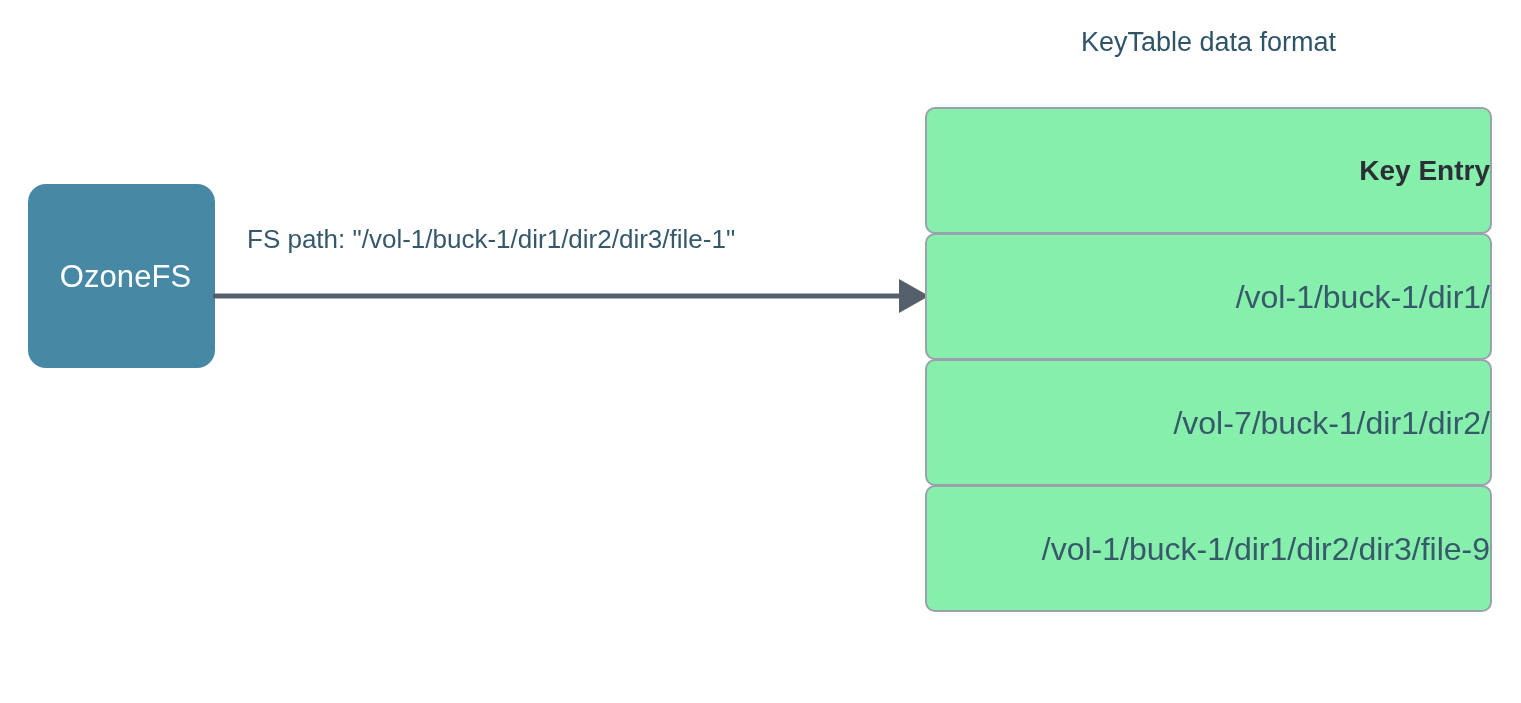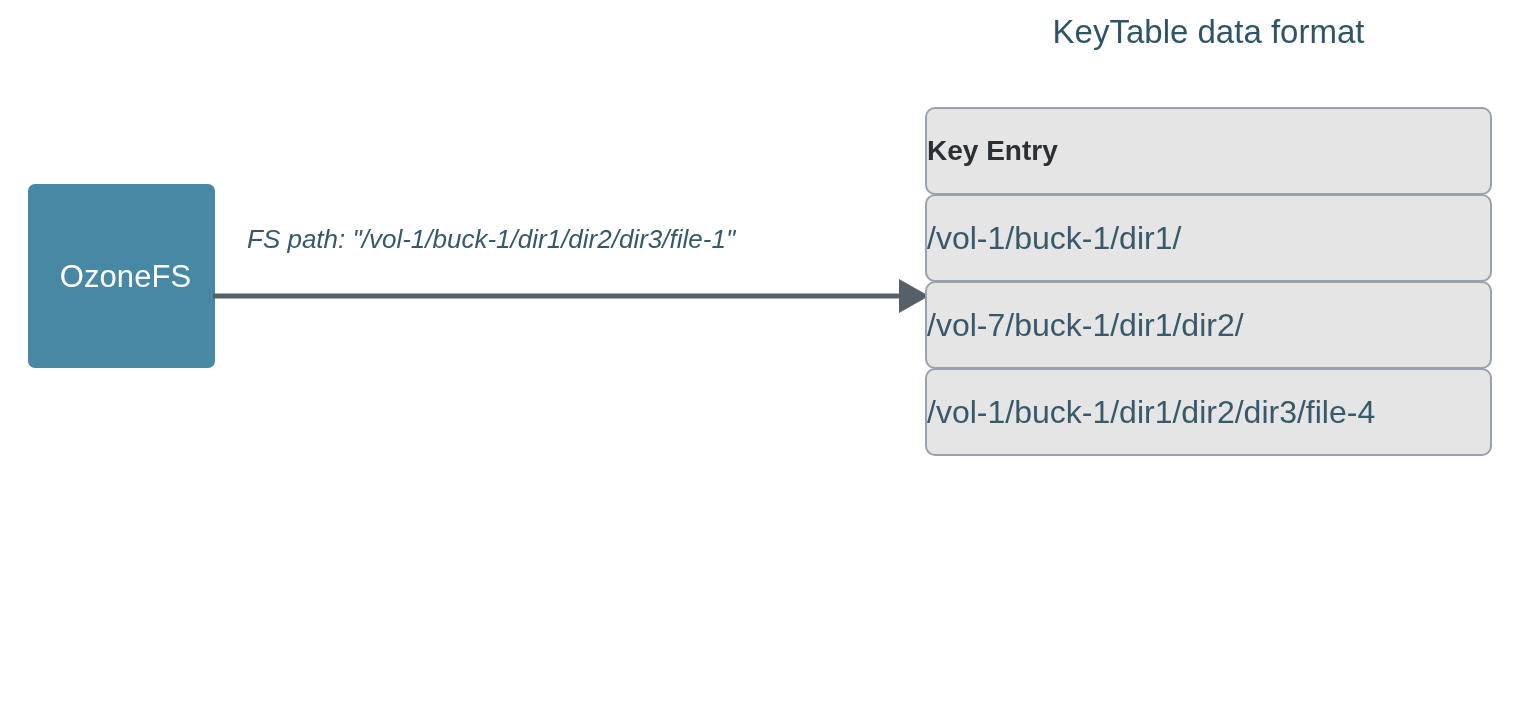--- a/index.html
+++ b/index.html
@@ -17,21 +17,21 @@
   }
 
   
   #ozonefs-node {
     position: absolute;
     left: 28px;
     top: 184px;
     width: 187px;
     height: 184px;
     background: #4789a5;
-    border-radius: 7px;
+    border-radius: 18px;
     box-sizing: border-box;
     display: flex;
     align-items: center;
     justify-content: center;
   }
   #ozonefs-node .node-label {
     color: #ffffff;
     font-size: 31px;
     line-height: 1;
     white-space: nowrap;
@@ -50,52 +50,51 @@
     overflow: visible;
   }
   #arrow-label {
     position: absolute;
     left: 247px;
     top: 226px;
     font-size: 26px;
     color: #35596b;
     white-space: nowrap;
     line-height: 1;
-    font-style: italic;
   }
 
   
   #keytable-title {
     position: absolute;
     left: 925px;
-    top: 12px;
+    top: 26px;
     width: 567px;
     text-align: center;
-    font-size: 33px;
+    font-size: 27px;
     line-height: 1.2;
     color: #2f5468;
     white-space: nowrap;
   }
 
   #keytable {
     position: absolute;
     left: 925px;
     top: 107px;
     width: 567px;
   }
   .keytable-row {
     box-sizing: border-box;
     width: 100%;
-    height: 88px;
-    background: #e5e5e5;
+    height: 127px;
+    background: #86efac;
     border: 2px solid #99a2ac;
     border-radius: 10px;
     display: flex;
     align-items: center;
-    justify-content: flex-start;
+    justify-content: flex-end;
     margin-top: -1px;
     position: relative;
   }
   .keytable-row:first-child { margin-top: 0; }
 
   .keytable-row .cell-text {
     font-size: 32px;
     color: #37596a;
     line-height: 1;
     white-space: nowrap;
@@ -126,15 +125,15 @@
   <div class="keytable-row header-row">
     <span class="cell-text">Key Entry</span>
   </div>
   <div class="keytable-row">
     <span class="cell-text">/vol-1/buck-1/dir1/</span>
   </div>
   <div class="keytable-row">
     <span class="cell-text">/vol-7/buck-1/dir1/dir2/</span>
   </div>
   <div class="keytable-row">
-    <span class="cell-text">/vol-1/buck-1/dir1/dir2/dir3/file-4</span>
+    <span class="cell-text">/vol-1/buck-1/dir1/dir2/dir3/file-9</span>
   </div>
 </div>
 
 </body></html>

